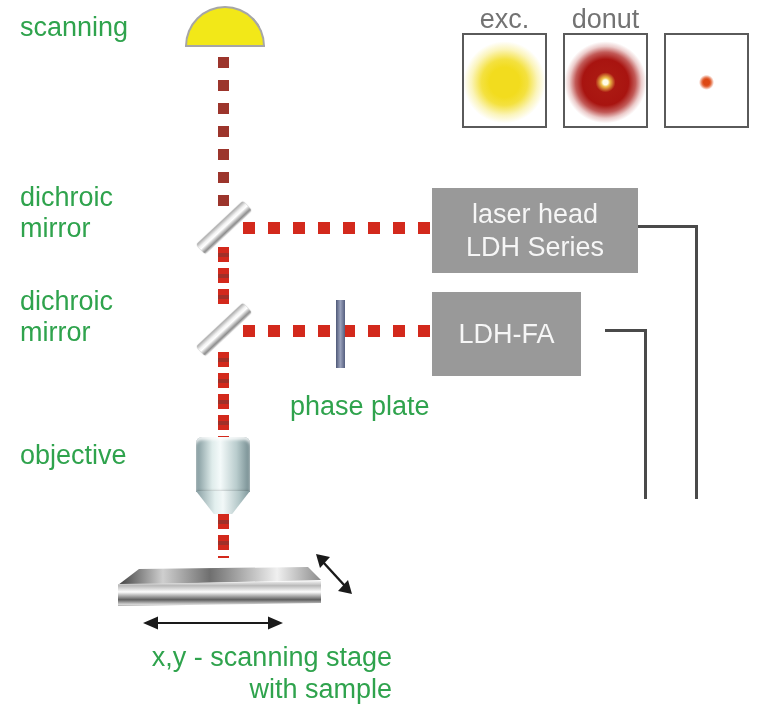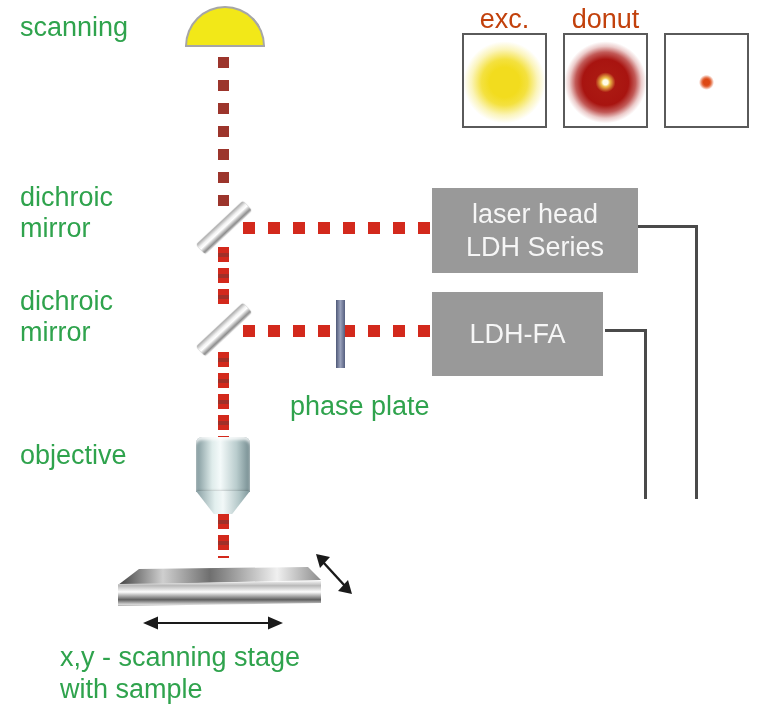--- a/index.html
+++ b/index.html
@@ -89,21 +89,21 @@
 
   
   .wire{ background:#4a4a4a; z-index:1; }
 
   
   .profilebox{
     width:85px; height:95px; background:#fff; border:2px solid #5a5a5a;
     box-sizing:border-box;
   }
   .profilelabel{
-    width:89px; text-align:center; color:#c2410c; font-size:27px; line-height:27px;
+    width:89px; text-align:center; color:#737373; font-size:27px; line-height:27px;
   }
   .spot{ position:absolute; left:0; top:0; width:81px; height:91px; }
   .spot.exc{
     background:radial-gradient(circle at 50% 52%, #f2dc1e 0 15px, rgba(242,220,30,0.85) 23px, rgba(242,220,30,0.3) 33px, rgba(242,220,30,0) 41px);
   }
   .spot.donut{
     background:radial-gradient(circle at 50% 52%, #fffbe4 0 2.5px, #eec04a 4.5px, #ab1912 10px, #a81410 23px, rgba(168,20,16,0.7) 30px, rgba(168,20,16,0.22) 36px, rgba(168,20,16,0) 41px);
   }
   .spot.sted{
     background:radial-gradient(circle at 50% 52%, #dd4814 0 3px, rgba(221,72,20,0.8) 4.5px, rgba(221,72,20,0) 7.5px);
@@ -114,21 +114,21 @@
 
 <div id="canvas">
 
   <div class="abs glabel" style="left:20px; top:12px;">scanning</div>
   <div class="abs glabel prewrap" style="left:20px; top:182px;">dichroic
 mirror</div>
   <div class="abs glabel prewrap" style="left:20px; top:286px;">dichroic
 mirror</div>
   <div class="abs glabel" style="left:20px; top:440px;">objective</div>
   <div class="abs glabel" style="left:282px; top:391px;margin-left:8px;">phase plate</div>
-  <div class="abs glabel prewrap" style="left:60px; top:641px; width:332px; text-align:left; line-height:32px;">x,y - scanning stage
+  <div class="abs glabel prewrap" style="left:60px; top:641px; width:332px; text-align:right; line-height:32px;">x,y - scanning stage
 with sample</div>
 
   <div class="abs detector" style="left:185px; top:6px;"></div>
 
   <div class="abs vbeam dark" style="left:218px; top:57px;  height:150px;"></div>
   <div class="abs vbeam mixed" style="left:218px; top:247px; height:60px;"></div>
   <div class="abs vbeam mixed" style="left:218px; top:352px; height:85px;"></div>
   <div class="abs vbeam mixed" style="left:218px; top:514px; height:44px;"></div>
 
   <div class="abs hbeam" style="left:243px; top:222px; width:189px;"></div>
@@ -170,15 +170,15 @@
     <div class="spot sted"></div>
   </div>
 
   <div class="abs wire" style="left:605px; top:225px; width:93px; height:3px;"></div>
   <div class="abs wire" style="left:695px; top:225px; width:3px; height:274px;"></div>
   <div class="abs wire" style="left:605px; top:329px; width:42px; height:3px;"></div>
   <div class="abs wire" style="left:644px; top:329px; width:3px; height:170px;"></div>
 
   <div class="abs compbox prewrap" style="left:432px; top:188px; width:206px; height:85px;">laser head
 LDH Series</div>
-  <div class="abs compbox" style="left:432px; top:292px; width:171px; height:84px;">LDH-FA</div>
+  <div class="abs compbox" style="left:432px; top:292px; width:149px; height:84px;">LDH-FA</div>
 
 </div>
 
 </body></html>

